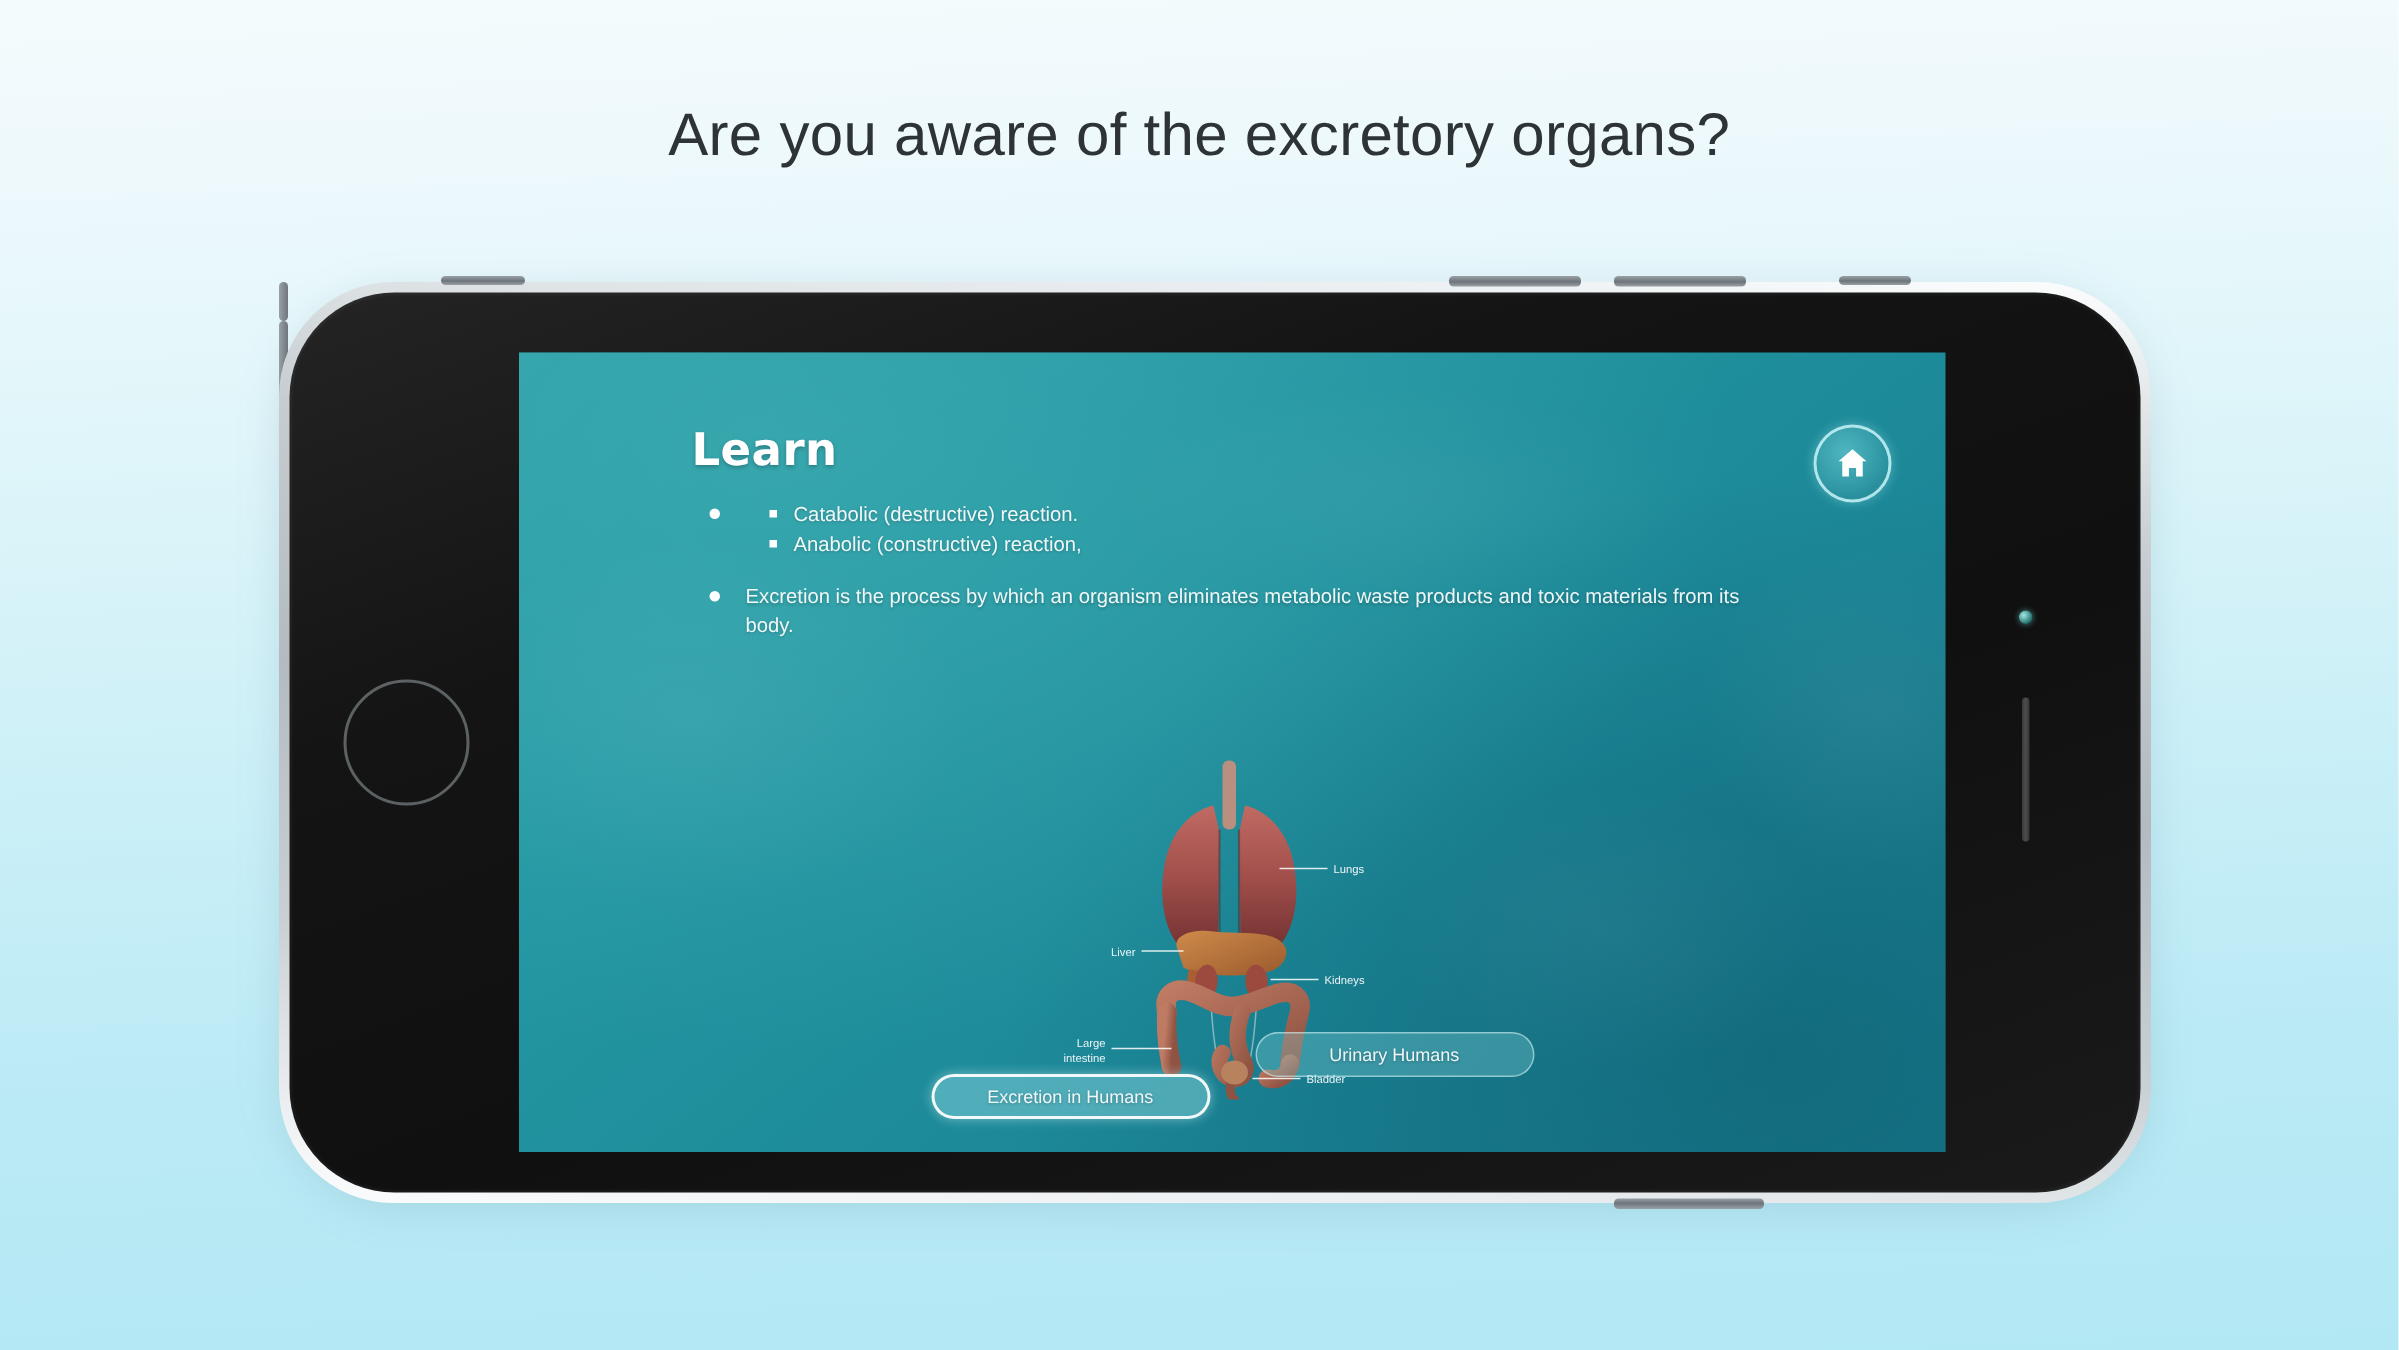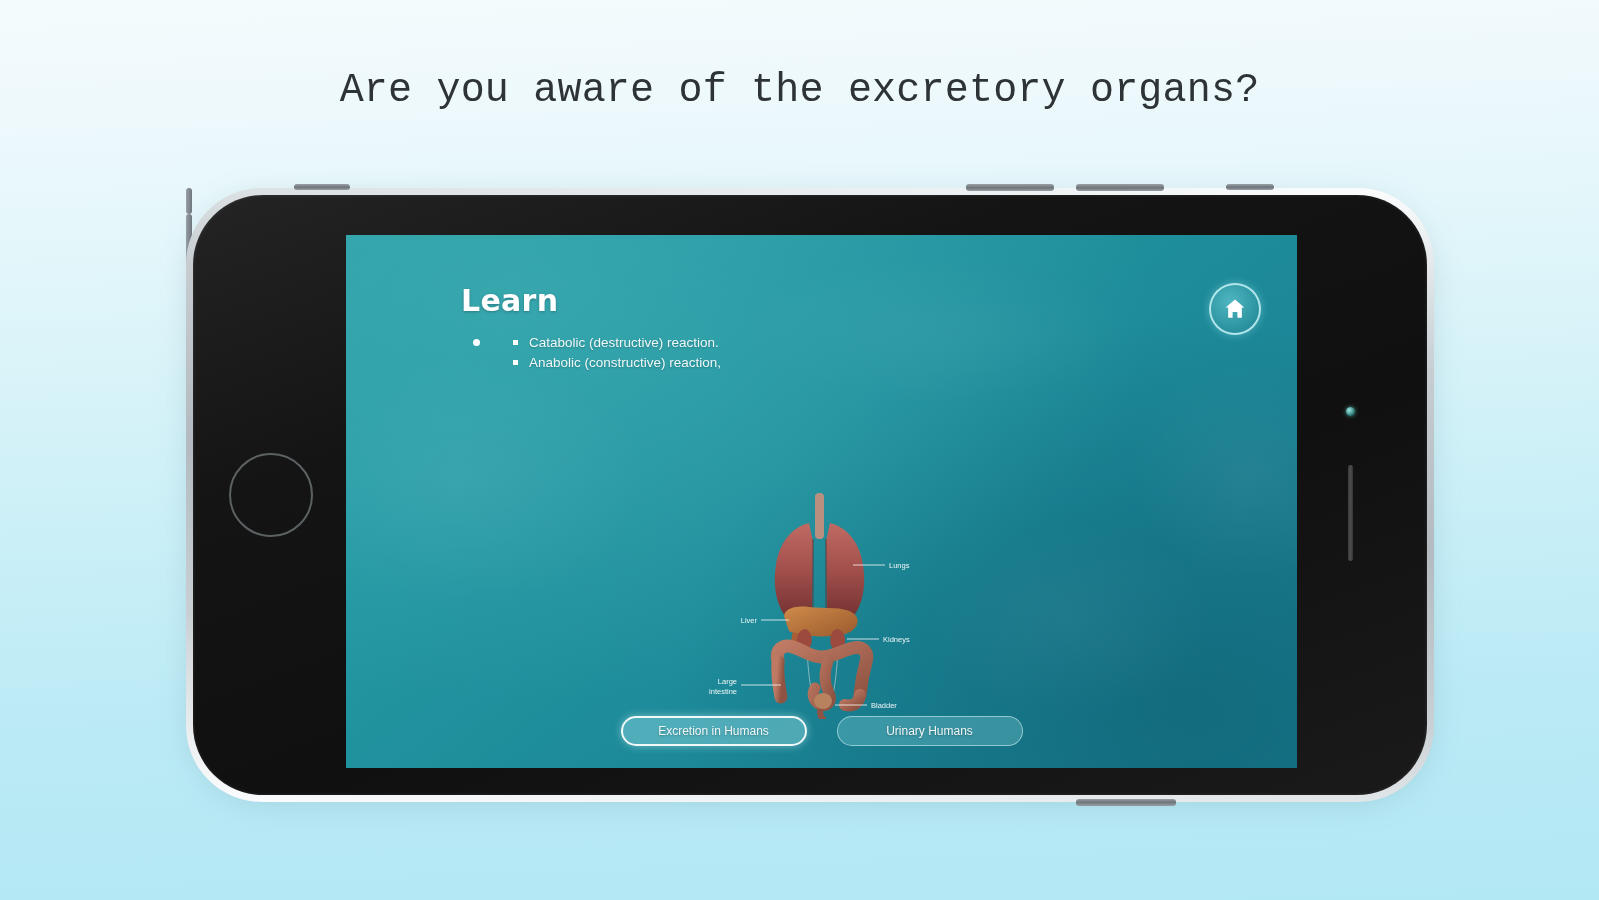--- a/index.html
+++ b/index.html
@@ -27,21 +27,21 @@
   .headline {
     position: absolute;
     top: 68px;
     left: 0;
     width: 100%;
     text-align: center;
     font-size: 40px;
     font-weight: 400;
     color: #2e3338;
     letter-spacing: 0.2px;
-    font-family: Liberation Mono, monospace;
+    font-family: Liberation Sans, sans-serif;
   }
 
   
   .phone-wrap {
     position: absolute;
     left: 186px;
     top: 188px;
     width: 1248px;
     height: 614px;
   }
@@ -241,21 +241,21 @@
     width: 5px;
     height: 5px;
     background: #ffffff;
   }
 
   
   .diagram {
     position: absolute;
     left: 50%;
     transform: translateX(-50%);
-    top: 254px;
+    top: 268px;
     width: 330px;
     height: 230px;
   }
   .diagram svg { display: block; width: 100%; height: 100%; }
   .organ-label {
     font-family: "Liberation Sans", sans-serif;
     font-size: 7.5px;
     fill: rgba(255,255,255,0.92);
   }
 
@@ -279,20 +279,21 @@
     font-size: 12px;
     color: rgba(255,255,255,0.92);
     cursor: pointer;
     text-shadow: 0 1px 2px rgba(0,0,0,0.25);
     padding: 0 16px;
   }
   .pill.selected {
     background: rgba(150,225,230,0.42);
     border: 2px solid rgba(255,255,255,0.92);
     box-shadow: 0 0 8px rgba(220,250,252,0.45);
+    margin-top: 28px;
   }
   .pill.plain {
     background: rgba(140,215,222,0.30);
     border: 1.5px solid rgba(220,245,248,0.55);
   }
 </style>
 </head>
 <body>
 
 <div class="headline">Are you aware of the excretory organs?</div>
@@ -327,20 +328,23 @@
             <ul class="sub">
               <li class="lvl2">
                 <span>Catabolic (destructive) reaction.</span>
               </li>
               <li class="lvl2">
                 <span>Anabolic (constructive) reaction,</span>
               </li>
             </ul>
           </li>
 
+          <li class="lvl1">
+            <span>Excretion is the process by which an organism eliminates metabolic waste products and toxic materials from its body.</span>
+          </li>
 
         </ul>
 
         <div class="home-btn">
           <span>
             <svg width="26" height="26" viewBox="0 0 24 24">
               <path d="M12 3.2 3.4 10.6h2.3V20h4.1v-5.3h4.4V20h4.1v-9.4h2.3z" fill="#ffffff"></path>
             </svg>
           </span>
         </div>

